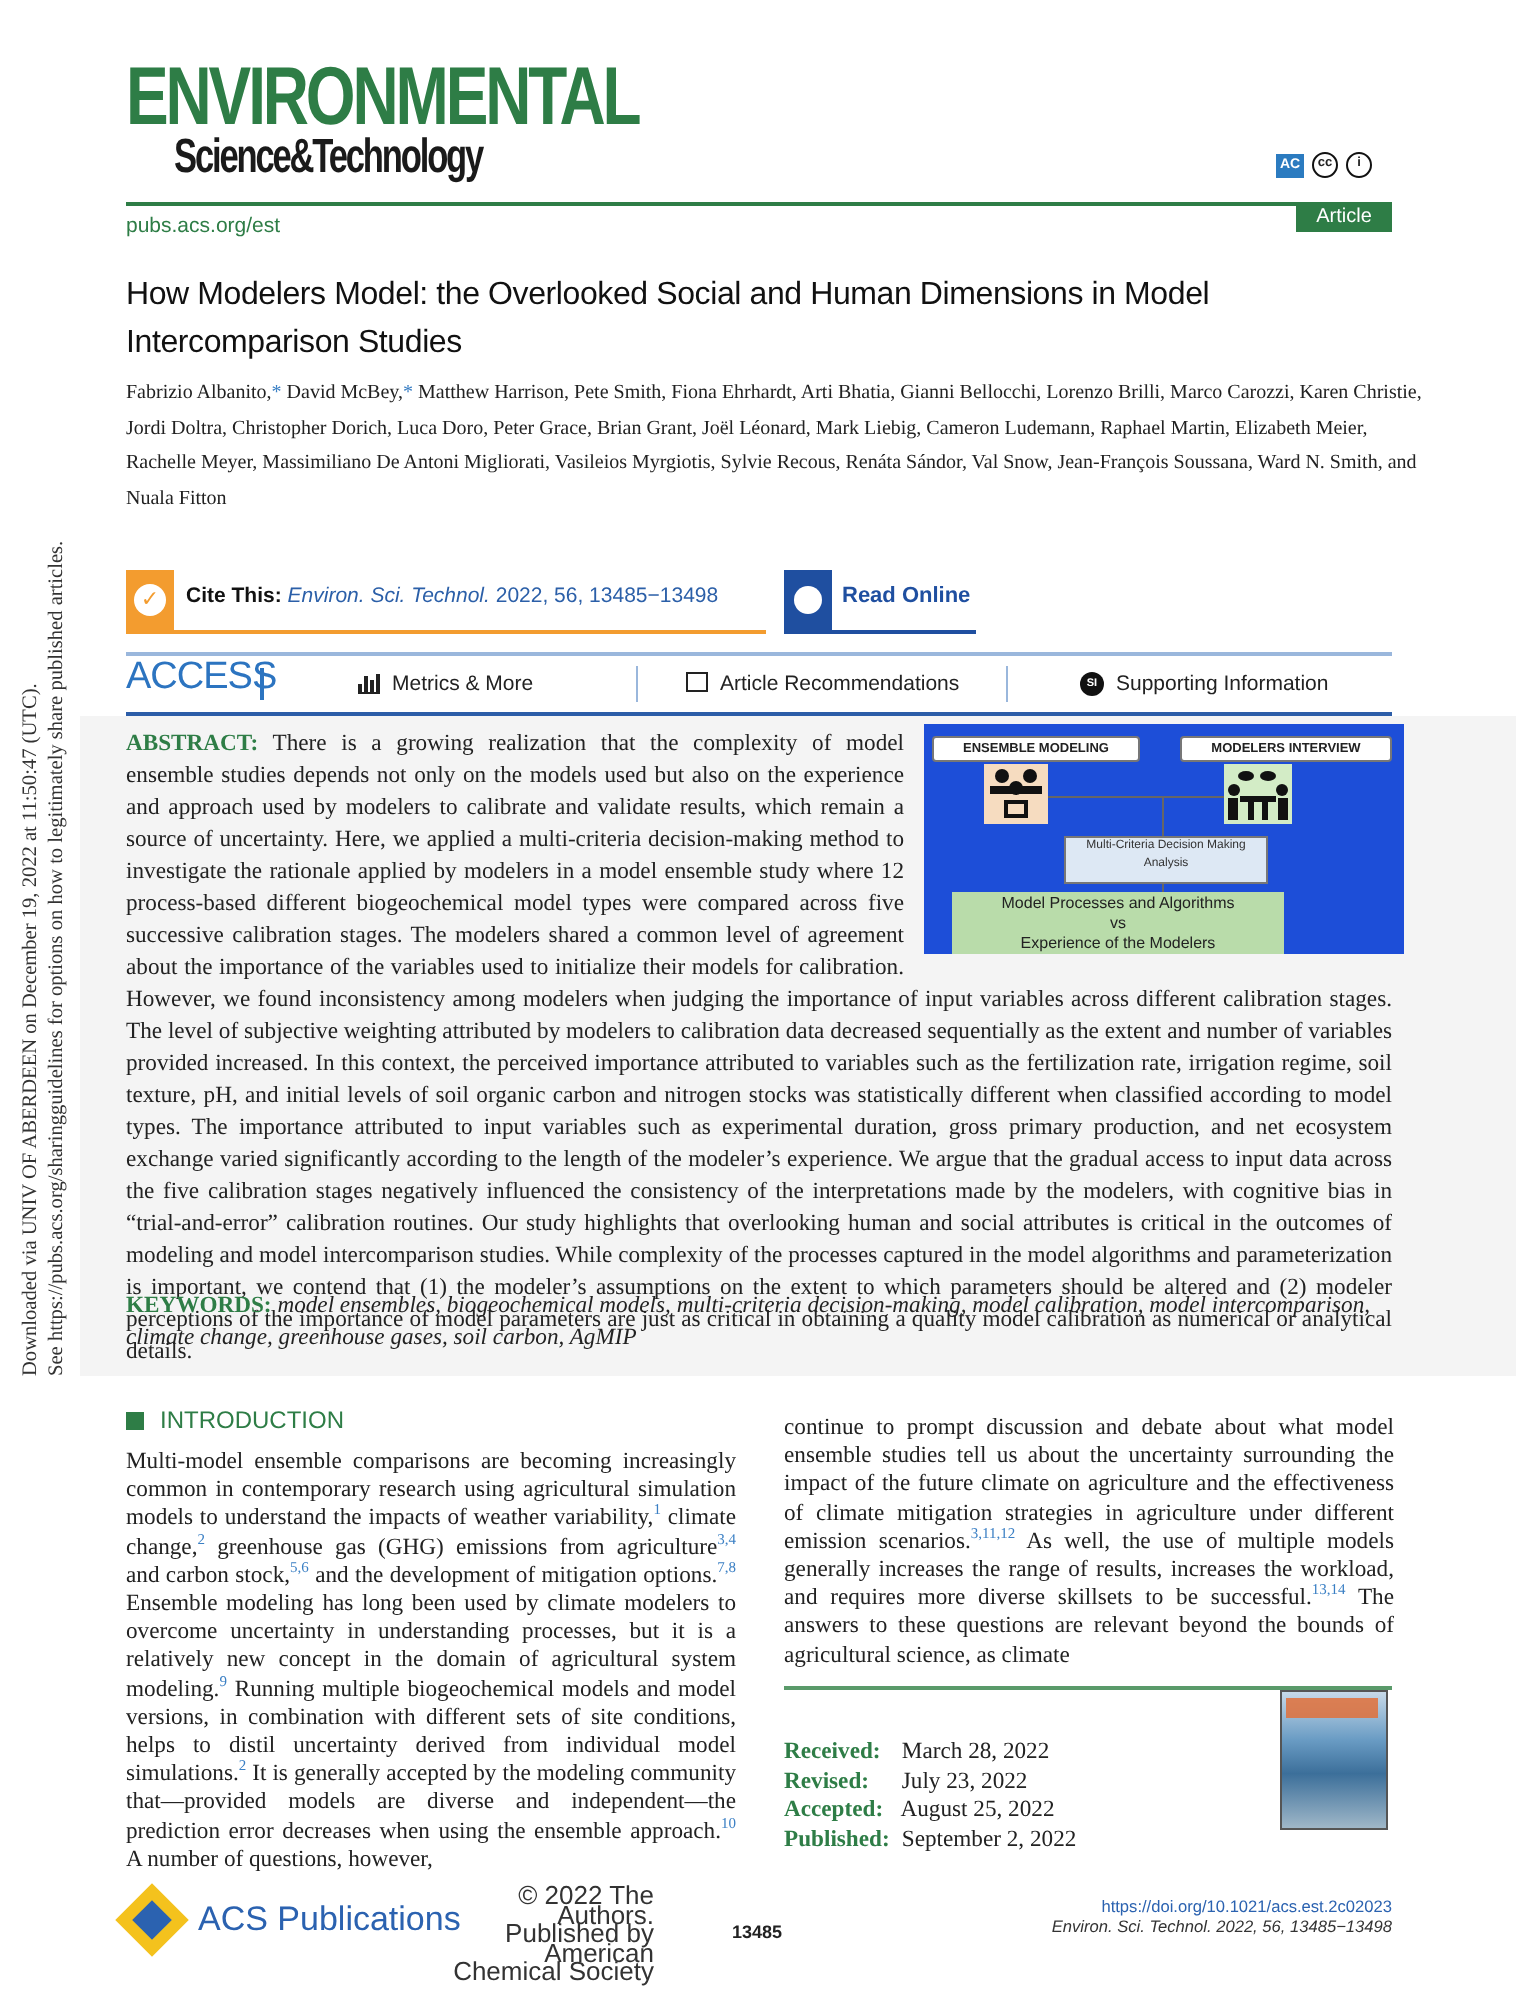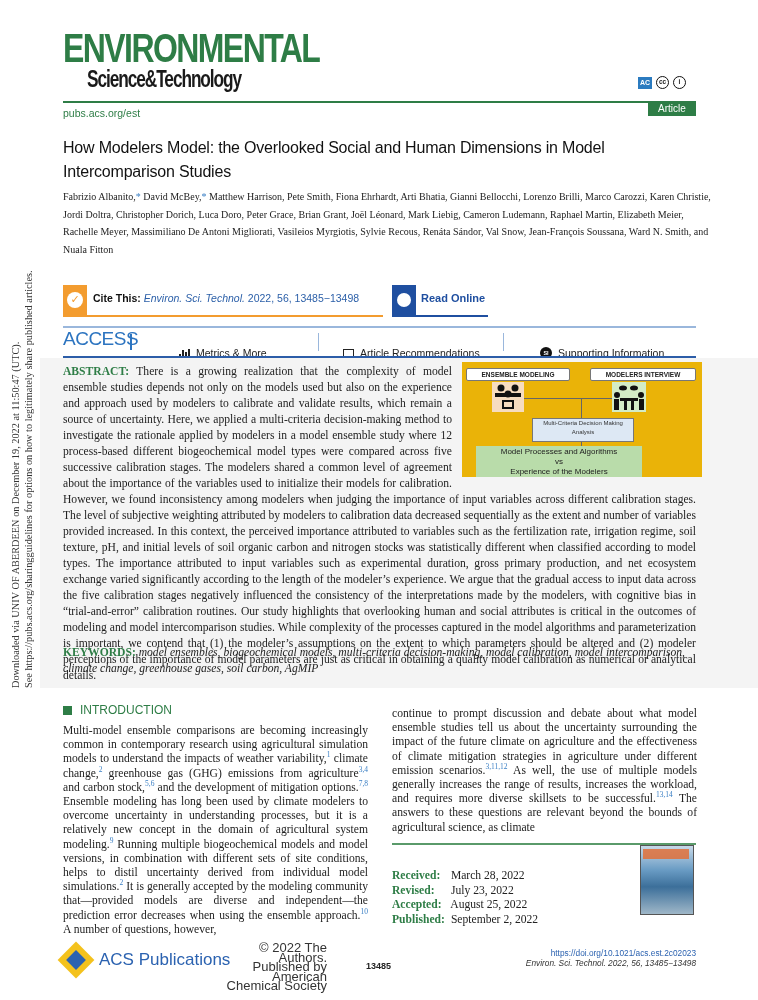--- a/index.html
+++ b/index.html
@@ -28,31 +28,31 @@
   .citetext .ref{color:#2b5fa8;}
   .citetext .ital{font-style:italic;}
   .readbar{left:392px;top:285px;width:96px;height:30px;border-bottom:2px solid #1f4fa0;}
   .readbox{left:392px;top:285px;width:24px;height:30px;background:#1f4fa0;display:flex;align-items:center;justify-content:center;}
   .globe{width:14px;height:14px;border-radius:50%;background:#fff;}
   .readtext{left:421px;top:292px;font-family:"Liberation Sans",sans-serif;font-weight:bold;font-size:11px;color:#1f4fa0;}
   
   .accrule1{left:63px;top:326px;width:633px;height:2px;background:#9ab7dc;}
   .accrule2{left:63px;top:356px;width:633px;height:2px;background:#2c5da8;}
   .access{left:63px;top:328px;font-family:"Liberation Sans",sans-serif;font-size:19px;color:#2c74c0;letter-spacing:-0.5px;}
-  .acc-item{top:347px;font-family:"Liberation Sans",sans-serif;font-size:10.5px;color:#222;display:flex;align-items:flex-end;gap:6px;}
+  .acc-item{top:336px;font-family:"Liberation Sans",sans-serif;font-size:10.5px;color:#222;display:flex;align-items:flex-start;gap:6px;}
   .sep{top:333px;width:1px;height:18px;background:#9ab7dc;}
   .ibar{width:11px;height:10px;border-bottom:1.5px solid #222;display:flex;align-items:flex-end;gap:1px;}
   .ibar i{display:block;width:2px;background:#222;}
   .irec{width:11px;height:10px;border:1.3px solid #222;box-sizing:border-box;}
   .isi{width:12px;height:12px;border-radius:50%;background:#111;color:#fff;font-size:5.5px;text-align:center;line-height:12px;font-weight:bold;}
   
   .absbg{left:40px;top:358px;width:718px;height:330px;background:#f4f4f4;}
   .abstract{left:63px;top:364px;width:633px;font-size:11.6px;line-height:16px;text-align:justify;color:#222;}
   .abstract .lbl{color:#2e7d46;font-weight:bold;margin-top:30px;}
-  .toc{float:right;width:240px;height:115px;margin:-2px -6px 4px 10px;background:#eab308;position:relative;}
+  .toc{float:right;width:240px;height:115px;margin:-2px -6px 4px 10px;background:#1d4ed8;position:relative;}
   .kw{left:63px;top:645px;width:633px;font-size:11.6px;line-height:15.5px;}
   .kw .lbl{color:#2e7d46;font-weight:bold;font-style:normal;}
   .kw .v{font-style:italic;}
   
   .t-lab{position:absolute;top:6px;height:11px;border:1px solid #777;border-radius:2px;font-family:"Liberation Sans",sans-serif;font-weight:bold;font-size:6.5px;line-height:11px;text-align:center;color:#222;background:#fff;}
   .t-ppl{position:absolute;width:32px;height:30px;}
   .t-mcda{position:absolute;left:70px;top:56px;width:100px;height:22px;background:#dde8f4;border:1px solid #777;font-family:"Liberation Sans",sans-serif;font-size:6px;line-height:9px;text-align:center;color:#333;}
   .t-green{position:absolute;left:14px;top:84px;width:166px;height:31px;background:#b9dcaa;font-family:"Liberation Sans",sans-serif;font-size:8px;line-height:10px;text-align:center;color:#222;padding-top:1px;box-sizing:border-box;}
   
   .side{left:-198px;top:455px;width:440px;transform:rotate(-90deg);font-size:10.3px;line-height:13px;color:#333;white-space:nowrap;}

